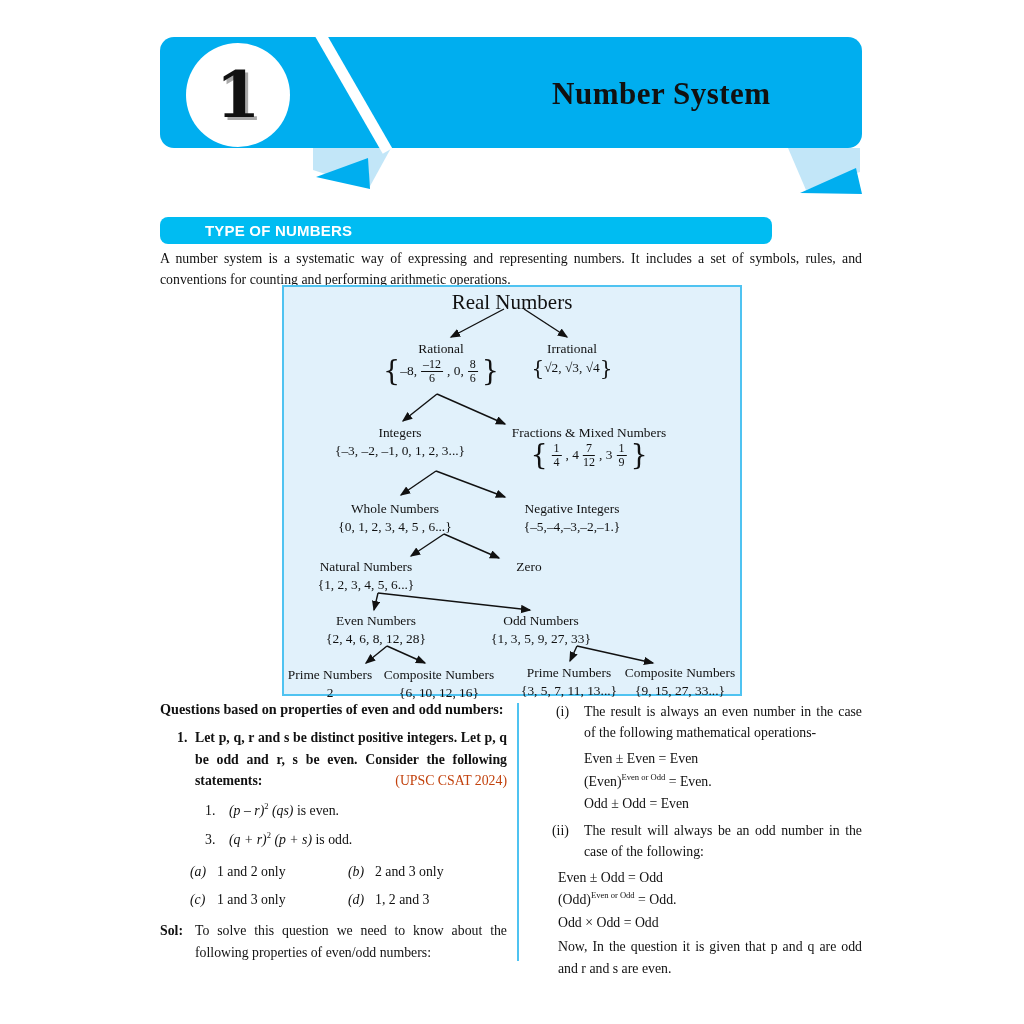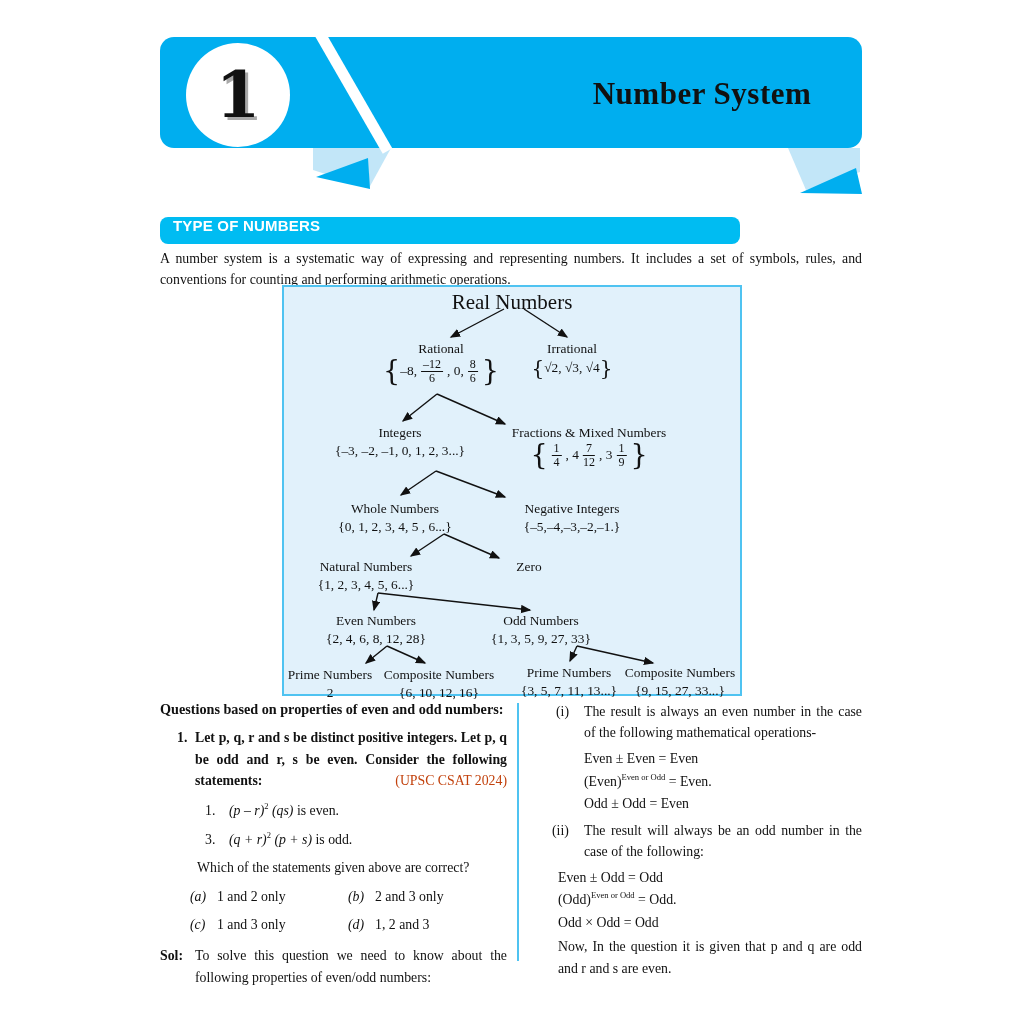--- a/index.html
+++ b/index.html
@@ -8,27 +8,27 @@
 
   
   .banner{position:absolute;left:160px;top:37px;width:702px;height:111px;
           background:#00AEEF;border-radius:14px;}
   .chapter-circle{position:absolute;left:186px;top:43px;width:104px;height:104px;
           background:#fff;border-radius:50%;display:flex;align-items:center;justify-content:center;z-index:3;}
   .chapter-num{font-family:"DejaVu Serif",serif;font-weight:bold;font-size:64px;color:#111;
           text-shadow:3px 3px 0 #a9a9a9;line-height:1;}
   .banner-slash{position:absolute;left:348px;top:24px;width:11px;height:136px;background:#ffffff;
           transform:rotate(-30deg);z-index:2;}
-  .banner-title{position:absolute;left:552px;top:76px;width:300px;text-align:center;
+  .banner-title{position:absolute;left:552px;top:76px;width:300px;
           font-weight:bold;font-size:31px;letter-spacing:0.5px;z-index:3;}
   .folds{position:absolute;left:160px;top:148px;width:702px;height:52px;z-index:1;}
 
   
   .section-bar{position:absolute;left:160px;top:217px;width:580px;height:27px;background:#00BCF2;
-          border-radius:8px;display:flex;align-items:flex-start;}
+          border-radius:8px;display:flex;align-items:center;padding-left:32px;}
   .section-bar span{font-family:"Liberation Sans",sans-serif;font-weight:bold;font-size:15px;
           color:#fff;padding-left:13px;letter-spacing:0.2px;}
 
   
   .intro{position:absolute;left:160px;top:249px;width:702px;font-size:13.8px;line-height:1.5;
           text-align:justify;}
 
   
   .diagram{position:absolute;left:282px;top:285px;width:460px;height:411px;
           background:#E1F1FB;border:2px solid #4FC3F1;box-sizing:border-box;}
@@ -218,21 +218,20 @@
 
     <div class="stmts">
       <div class="stmt">
         <span class="snum">1.</span><span class="mathv">(p – r)</span><sup>2</sup><span class="mathv"> (qs)</span><span> is even.</span>
       </div>
       <div class="stmt">
         <span class="snum">3.</span><span class="mathv">(q + r)</span><sup>2</sup><span class="mathv"> (p + s)</span><span> is odd.</span>
       </div>
     </div>
 
-    <div class="which">Which of the statements given above are correct?</div>
 
     <div class="opts">
       <div class="opt-row">
         <div class="opt">
           <span class="olabel">(a)</span><span>1 and 2 only</span>
         </div>
         <div class="opt">
           <span class="olabel">(b)</span><span>2 and 3 only</span>
         </div>
       </div>

